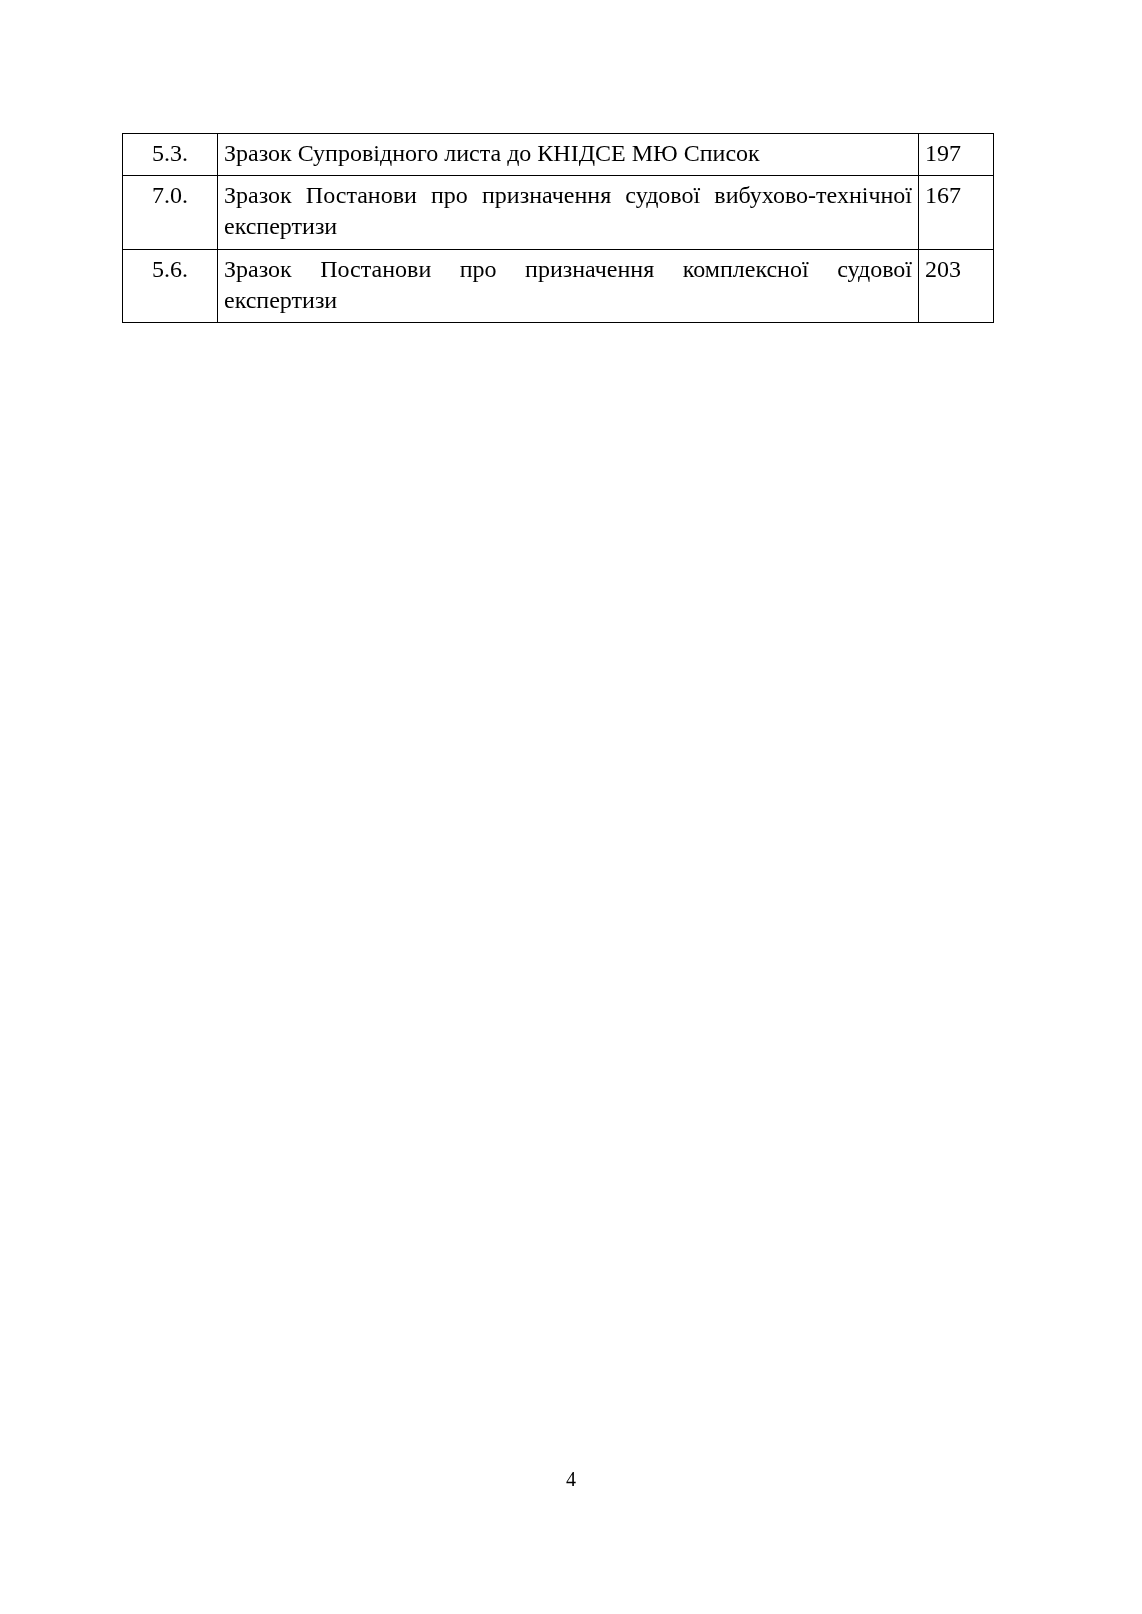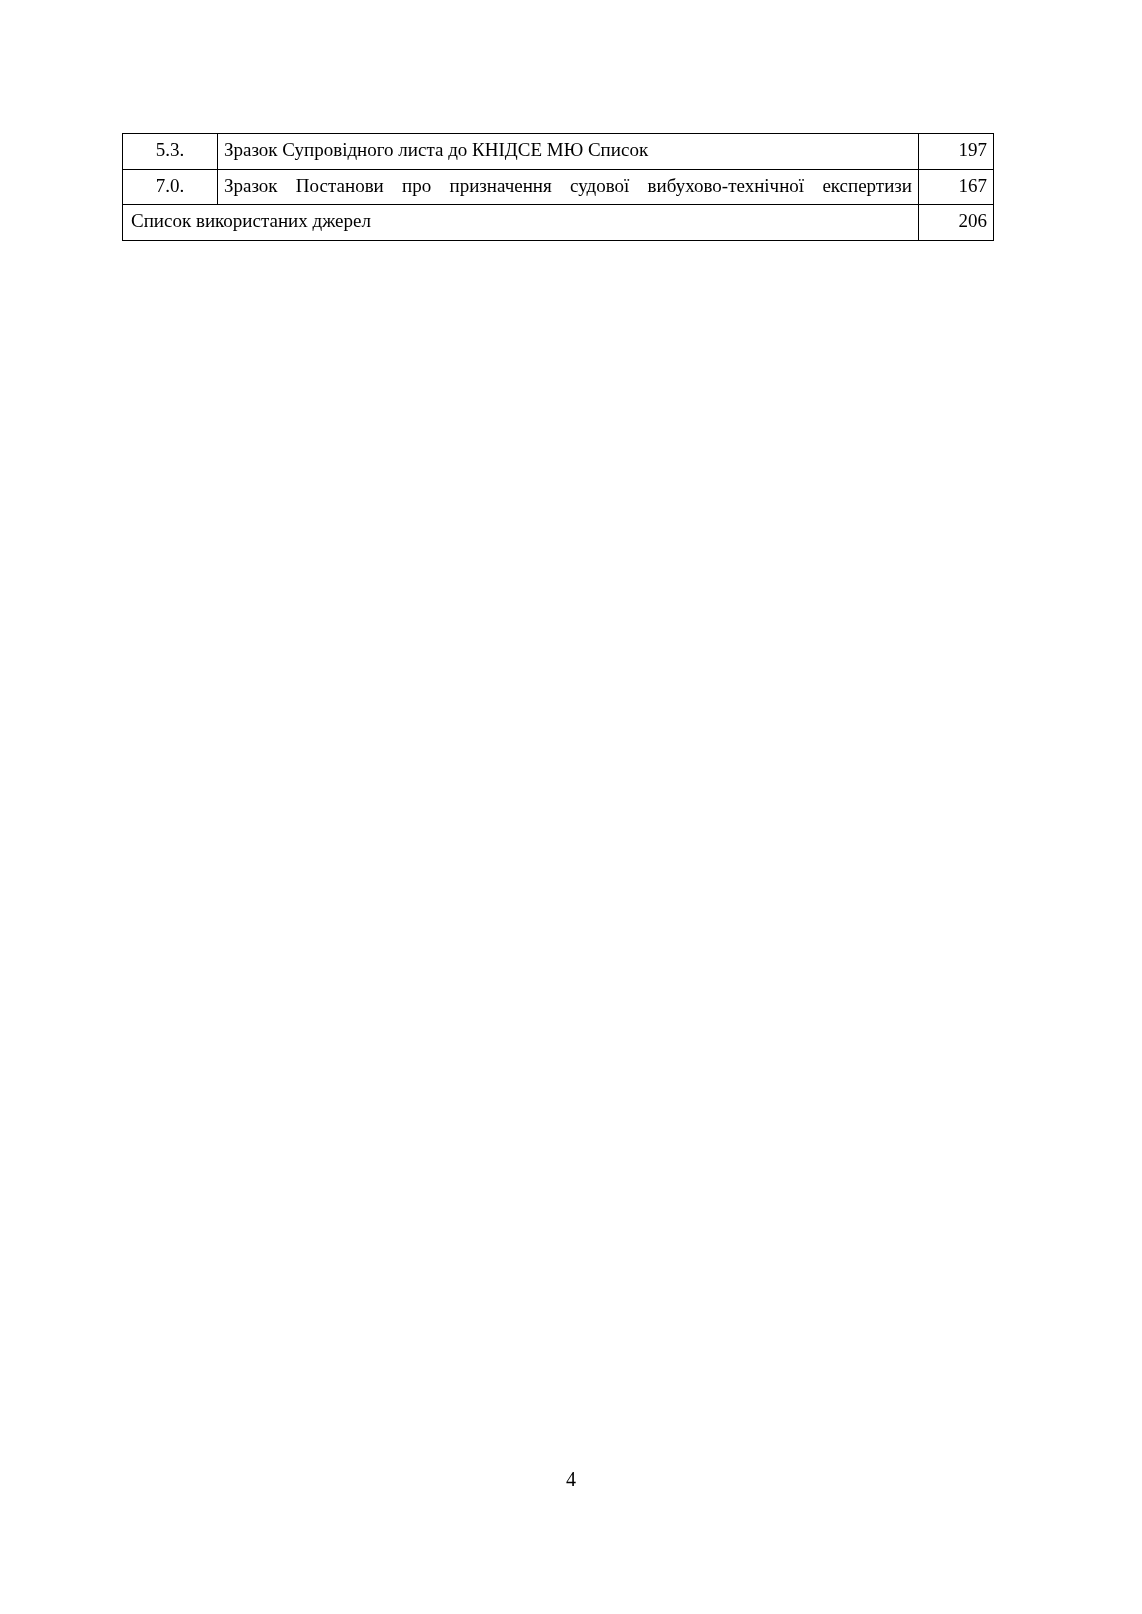--- a/index.html
+++ b/index.html
@@ -26,41 +26,41 @@
     left: 122px;
     top: 133px;
     width: 872px;
     border-collapse: collapse;
     table-layout: fixed;
   }
   .toc-table td {
     border: 1.4px solid #000000;
     vertical-align: top;
     padding: 4px 6px 6px 6px;
-    font-size: 19px;
+    font-size: 24px;
     line-height: 1.30;
   }
   .col-num {
     width: 82px;
     text-align: center;
     vertical-align: top;
     white-space: nowrap;
   }
   .col-title {
     text-align: justify;
     text-align-last: justify;
     hyphens: none;
   }
   .col-title.single-line {
     text-align: left;
     text-align-last: left;
   }
   .col-page {
     width: 62px;
-    text-align: right;
+    text-align: left;
     vertical-align: middle;
     white-space: nowrap;
     margin-left: 24px;
   }
   .row-full .col-title-full {
     text-align: left;
     text-align-last: left;
     padding-left: 8px;
   }
   .footer-num {
@@ -86,24 +86,25 @@
         <td class="col-page">197</td>
       </tr>
 
 
       <tr>
         <td class="col-num">7.0.</td>
         <td class="col-title">Зразок Постанови про призначення судової вибухово-технічної експертизи</td>
         <td class="col-page">167</td>
       </tr>
 
+      <tr>
+        <td class="col-num">5.6.</td>
+        <td class="col-title">Зразок Постанови про призначення комплексної судової експертизи</td>
+        <td class="col-page">203</td>
+      </tr>
 
-      <tr class="row-full">
-        <td class="col-title-full" colspan="2">Список використаних джерел</td>
-        <td class="col-page">206</td>
-      </tr>
 
     </tbody>
   </table>
 
   <div class="footer-num">4</div>
 
 </div>
 
 </body></html>

